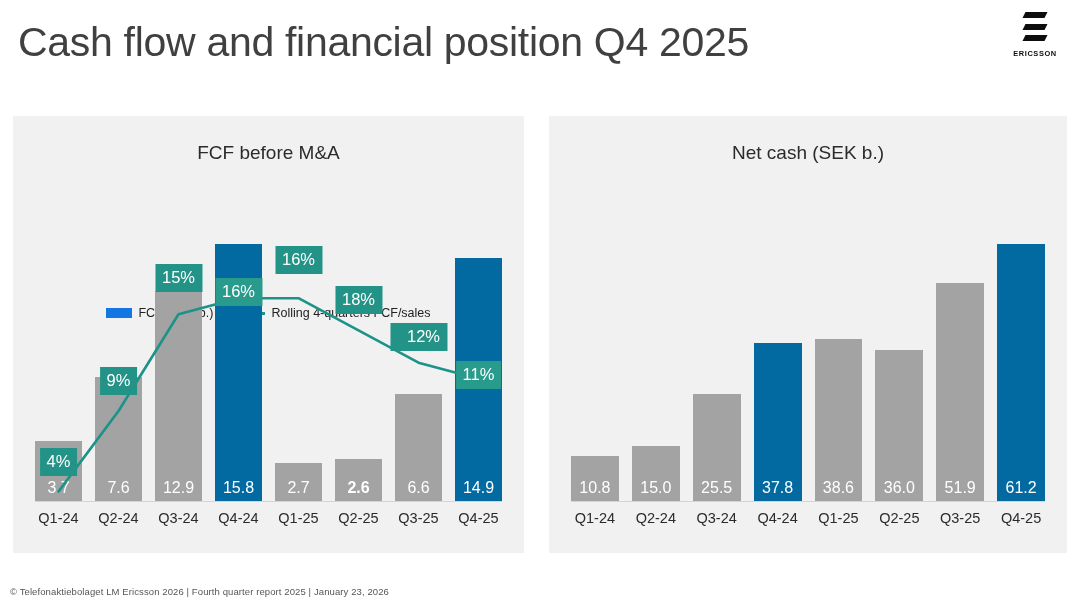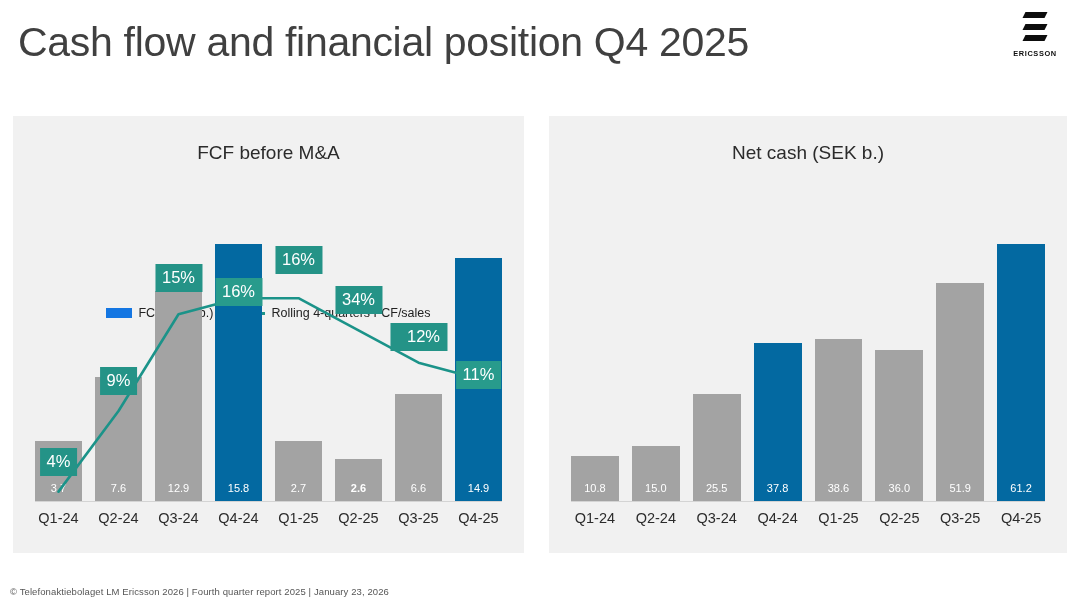--- a/index.html
+++ b/index.html
@@ -127,21 +127,21 @@
   .bar {
     width: 100%;
     background: #a3a3a3;
     position: relative;
     display: flex;
     align-items: flex-end;
     justify-content: center;
   }
   .bar.hl { background: #0369a1; }
   .bar-value {
-    font-size: 11px;
+    font-size: 16px;
     color: #ffffff;
     padding-bottom: 4px;
     line-height: 18px;
     white-space: nowrap;
   }
 
   .cats {
     position: absolute;
     display: flex;
   }
@@ -227,21 +227,21 @@
         <div class="bar" style="height: 210px;">
           <span class="bar-value">12.9</span>
         </div>
       </div>
       <div class="bar-slot" style="flex: 1 1 0px; height: 100%; margin-right: 13px;">
         <div class="bar hl" style="height: 257px;">
           <span class="bar-value">15.8</span>
         </div>
       </div>
       <div class="bar-slot" style="flex: 1 1 0px; height: 100%; margin-right: 13px;">
-        <div class="bar" style="height: 60px;">
+        <div class="bar" style="height: 38px;">
           <span class="bar-value">2.7</span>
         </div>
       </div>
       <div class="bar-slot" style="flex: 1 1 0px; height: 100%; margin-right: 13px;">
         <div class="bar" style="height: 42px; font-weight: bold;">
           <span class="bar-value">2.6</span>
         </div>
       </div>
       <div class="bar-slot" style="flex: 1 1 0px; height: 100%; margin-right: 13px;">
         <div class="bar" style="height: 107px;">
@@ -258,21 +258,21 @@
   <svg id="fcf-line-svg" viewBox="0 0 511 437" preserveAspectRatio="none">
     <polyline id="fcf-polyline" fill="none" stroke="#1b9389" stroke-width="2.6" stroke-linejoin="round" stroke-linecap="round" points="45.5,375.6 105.5,295.0 165.5,198.3 225.5,182.2 285.5,182.2 345.5,214.4 405.5,246.7 465.5,262.8"></polyline>
   </svg>
 
   <div id="fcf-pct-labels">
       <div class="pct-label" style="left: 45.5px; top: 331.556px;">4%</div>
       <div class="pct-label" style="left: 105.5px; top: 251px;">9%</div>
       <div class="pct-label" style="left: 165.5px; top: 148.333px;">15%</div>
       <div class="pct-label onbar" style="left: 225.5px; top: 162.222px;">16%</div>
       <div class="pct-label" style="left: 285.5px; top: 130.222px;">16%</div>
-      <div class="pct-label" style="left: 345.5px; top: 170.444px;">34%</div>
+      <div class="pct-label" style="left: 345.5px; top: 170.444px;">18%</div>
       <div class="pct-label" style="left: 405.5px; top: 206.667px; padding-left: 17px;">12%</div>
       <div class="pct-label onbar" style="left: 465.5px; top: 244.778px;">11%</div>
     </div>
 
   <div class="cats" id="fcf-cats" style="left:22px; right:22px; top:392px;">
       <div class="cat" style="flex: 1 1 0px; margin-right: 13px;">Q1-24</div>
       <div class="cat" style="flex: 1 1 0px; margin-right: 13px;">Q2-24</div>
       <div class="cat" style="flex: 1 1 0px; margin-right: 13px;">Q3-24</div>
       <div class="cat" style="flex: 1 1 0px; margin-right: 13px;">Q4-24</div>
       <div class="cat" style="flex: 1 1 0px; margin-right: 13px;">Q1-25</div>

